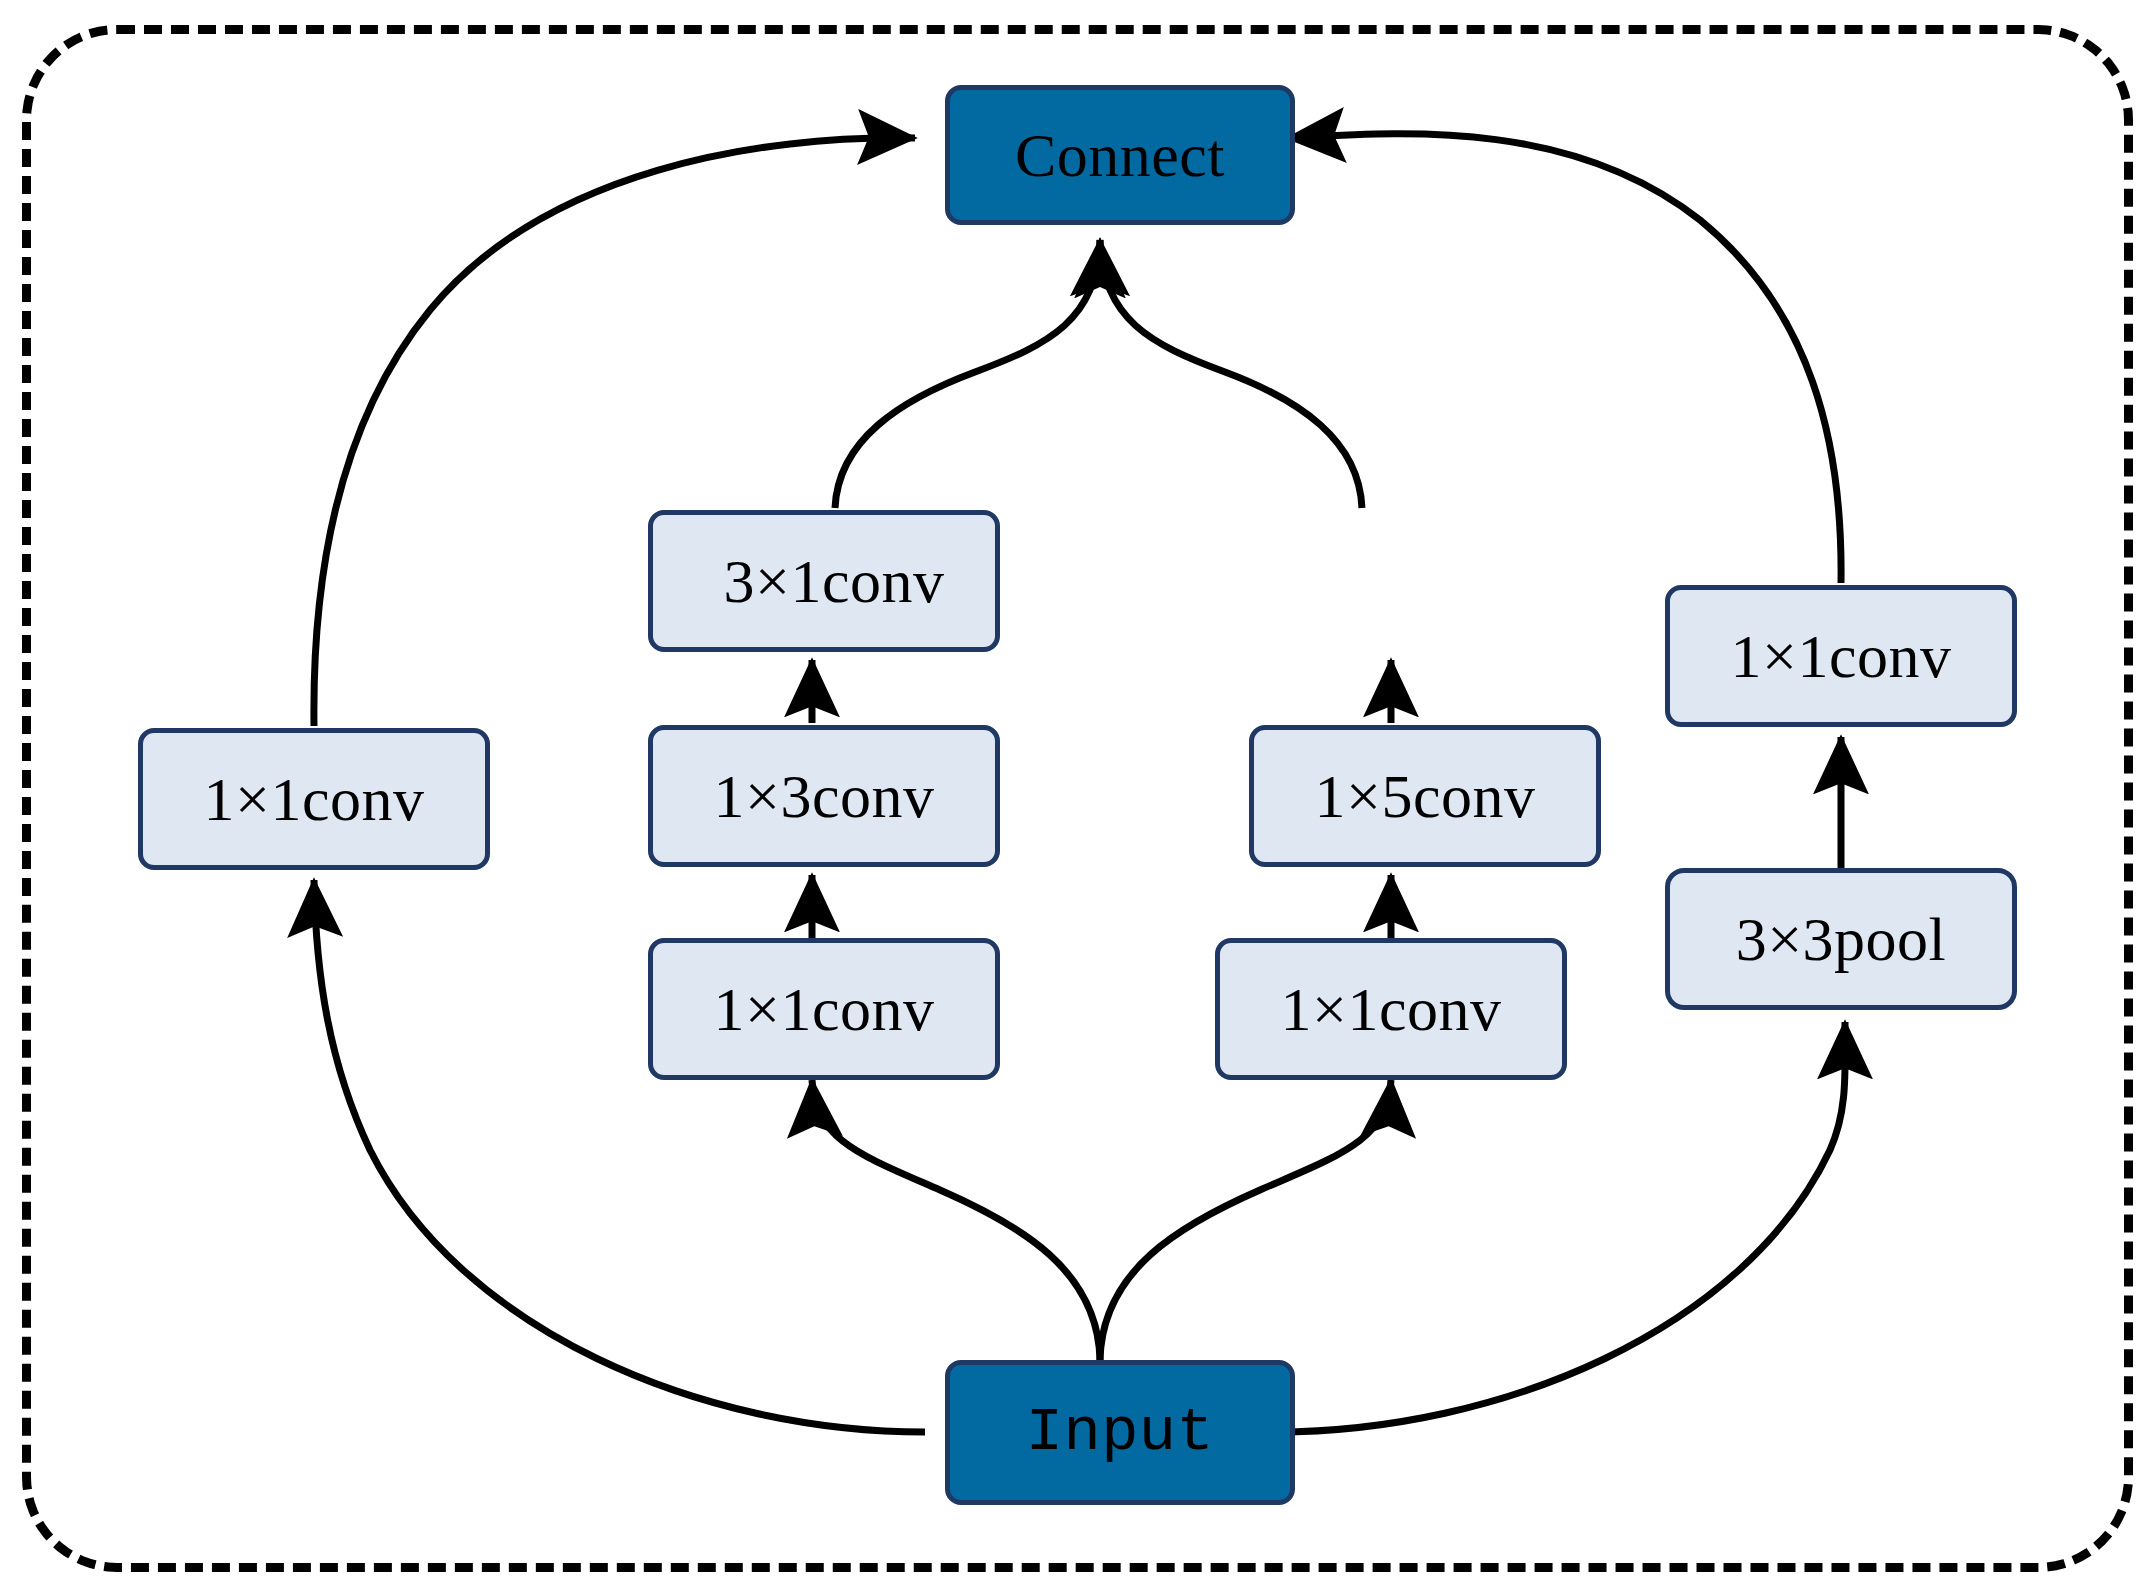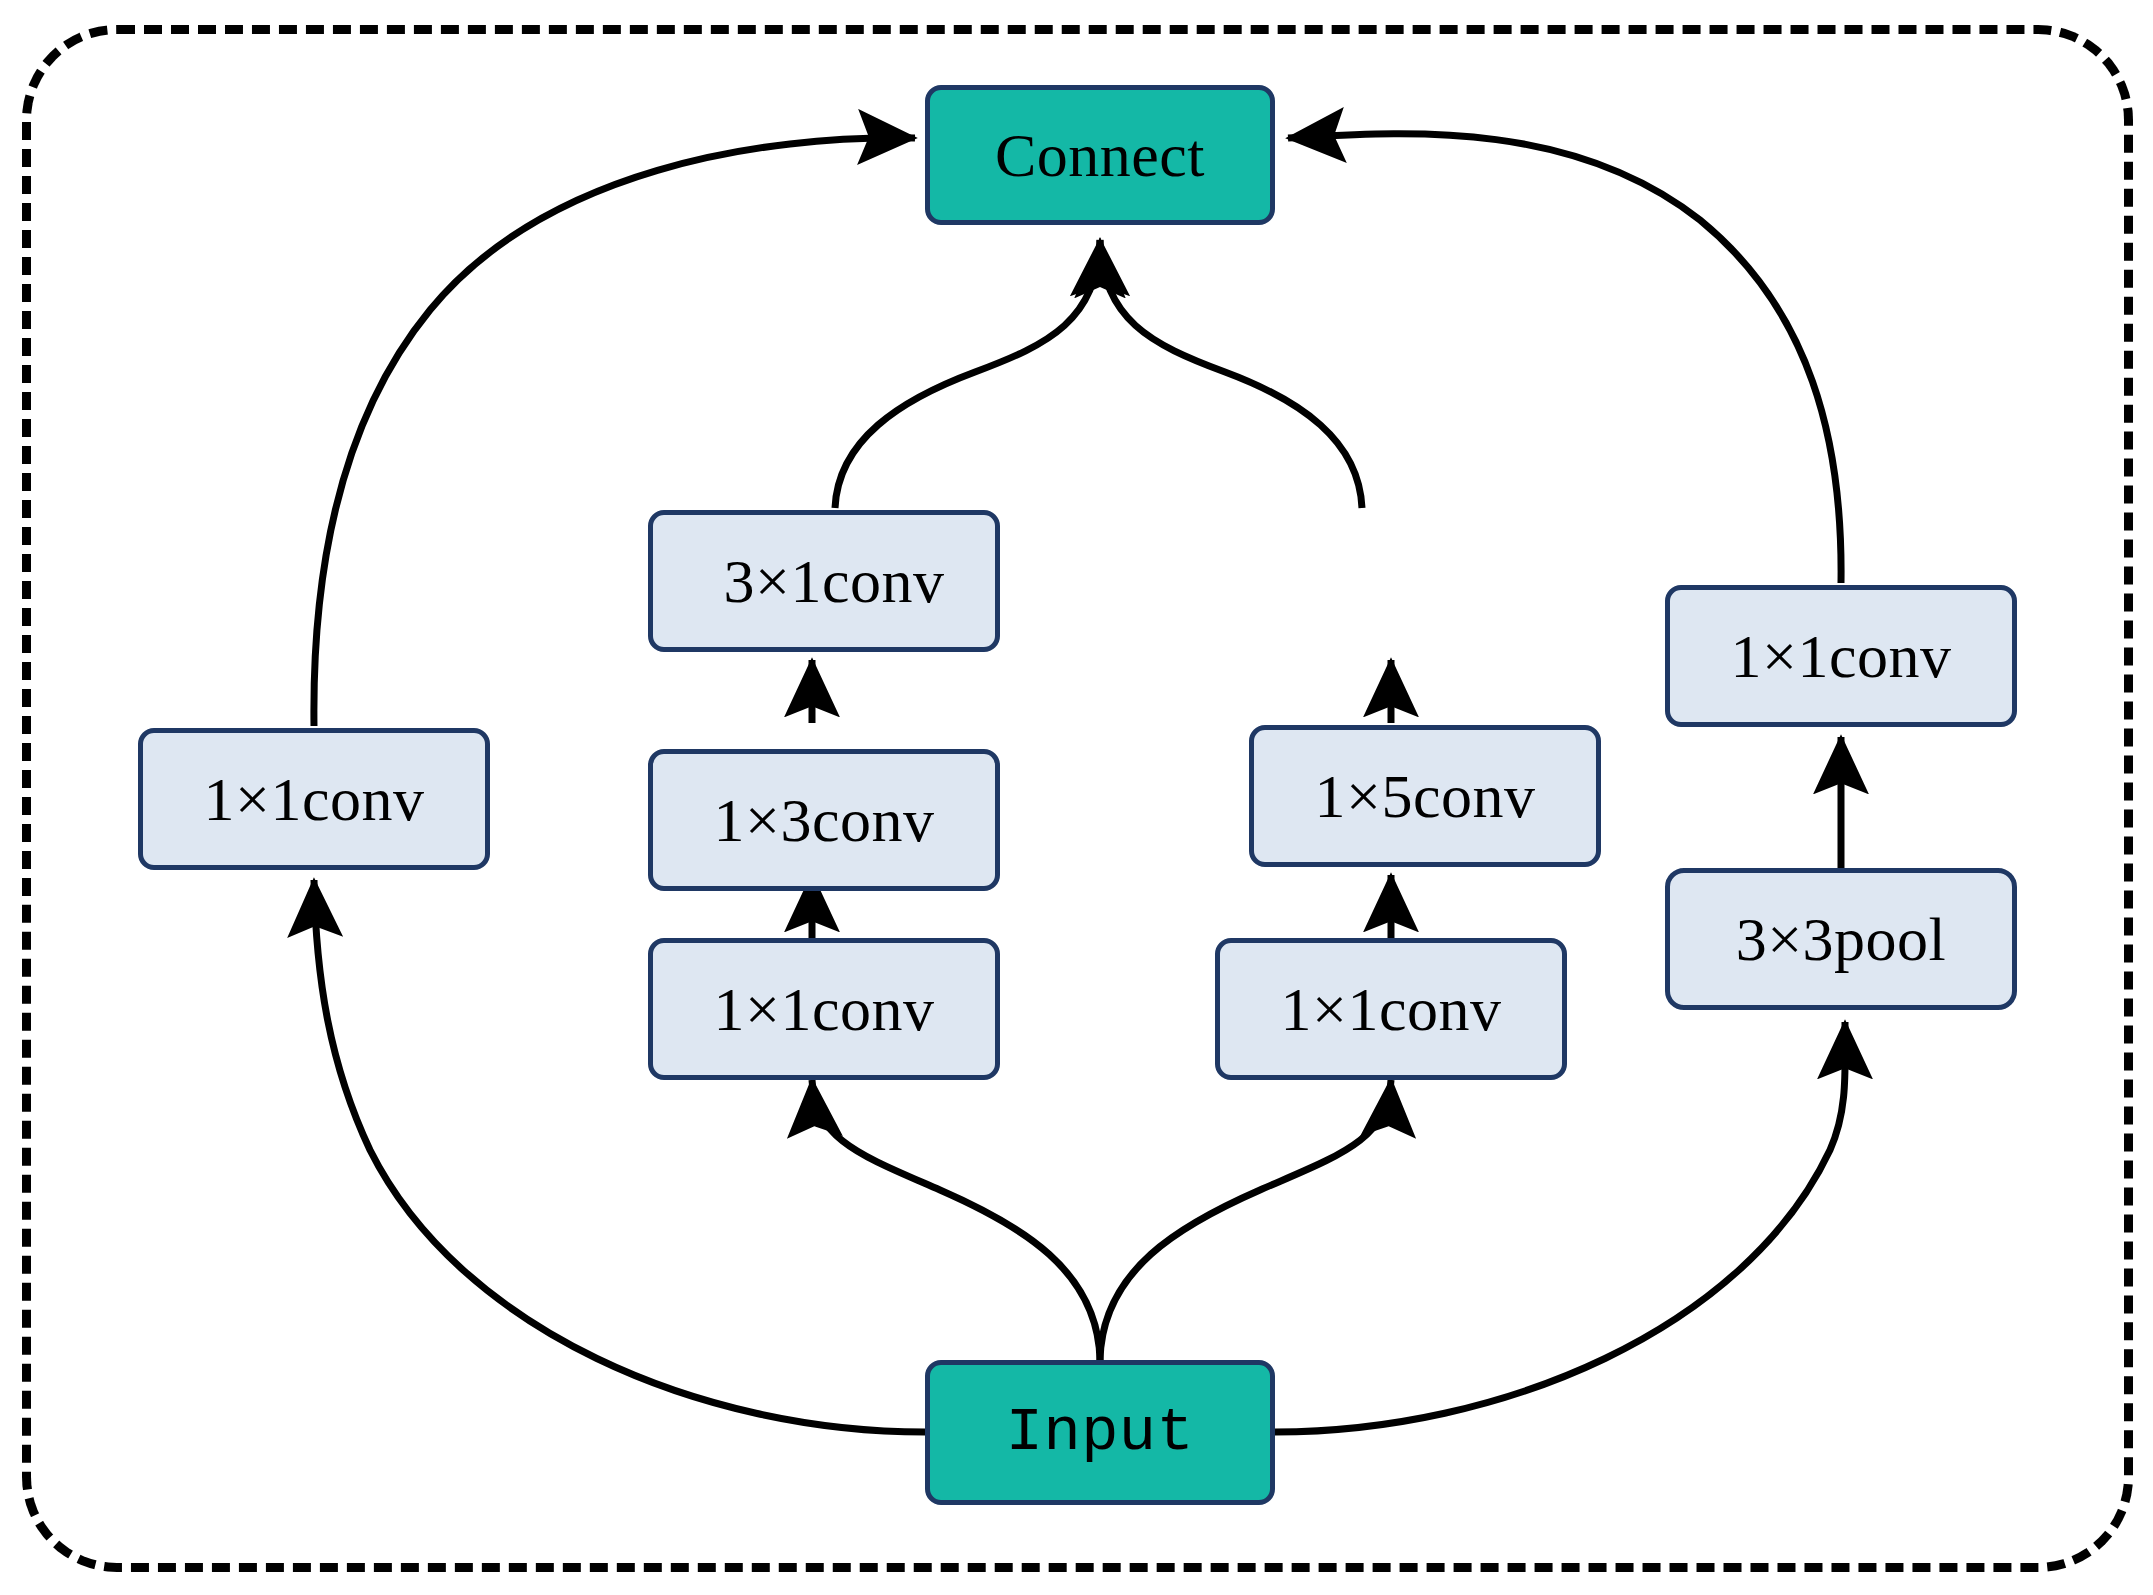--- a/index.html
+++ b/index.html
@@ -37,21 +37,21 @@
     text-align: center;
     line-height: 1;
     color: #000000;
     white-space: nowrap;
   }
   .node .lbl {
     font-size: 62px;
     letter-spacing: 0.5px;
   }
   .node.blue  { background: #dee7f2; }
-  .node.orange{ background: #14b8a6; }
+  .node.orange{ background: #0369a1; margin-left: 20px; }
   .dashed-frame {
     position: absolute;
     left: 22px;
     top: 25px;
     width: 2111px;
     height: 1547px;
     box-sizing: border-box;
     border: 9px dashed #000000;
     border-radius: 95px;
   }
@@ -94,21 +94,21 @@
     <span class="lbl">Connect</span>
   </div>
 
   <div class="node blue" style="left:138px; top:728px; width:352px; height:142px;">
     <span class="lbl">1×1conv</span>
   </div>
 
   <div class="node blue" style="left:648px; top:510px; width:352px; height:142px;padding-left:20px;">
     <span class="lbl">3×1conv</span>
   </div>
-  <div class="node blue" style="left:648px; top:725px; width:352px; height:142px;margin-top:24px;">
+  <div class="node blue" style="left:648px; top:725px; width:352px; height:142px;">
     <span class="lbl">1×3conv</span>
   </div>
   <div class="node blue" style="left:648px; top:938px; width:352px; height:142px;">
     <span class="lbl">1×1conv</span>
   </div>
 
   <div class="node blue" style="left:1249px; top:725px; width:352px; height:142px;">
     <span class="lbl">1×5conv</span>
   </div>
   <div class="node blue" style="left:1215px; top:938px; width:352px; height:142px;">

